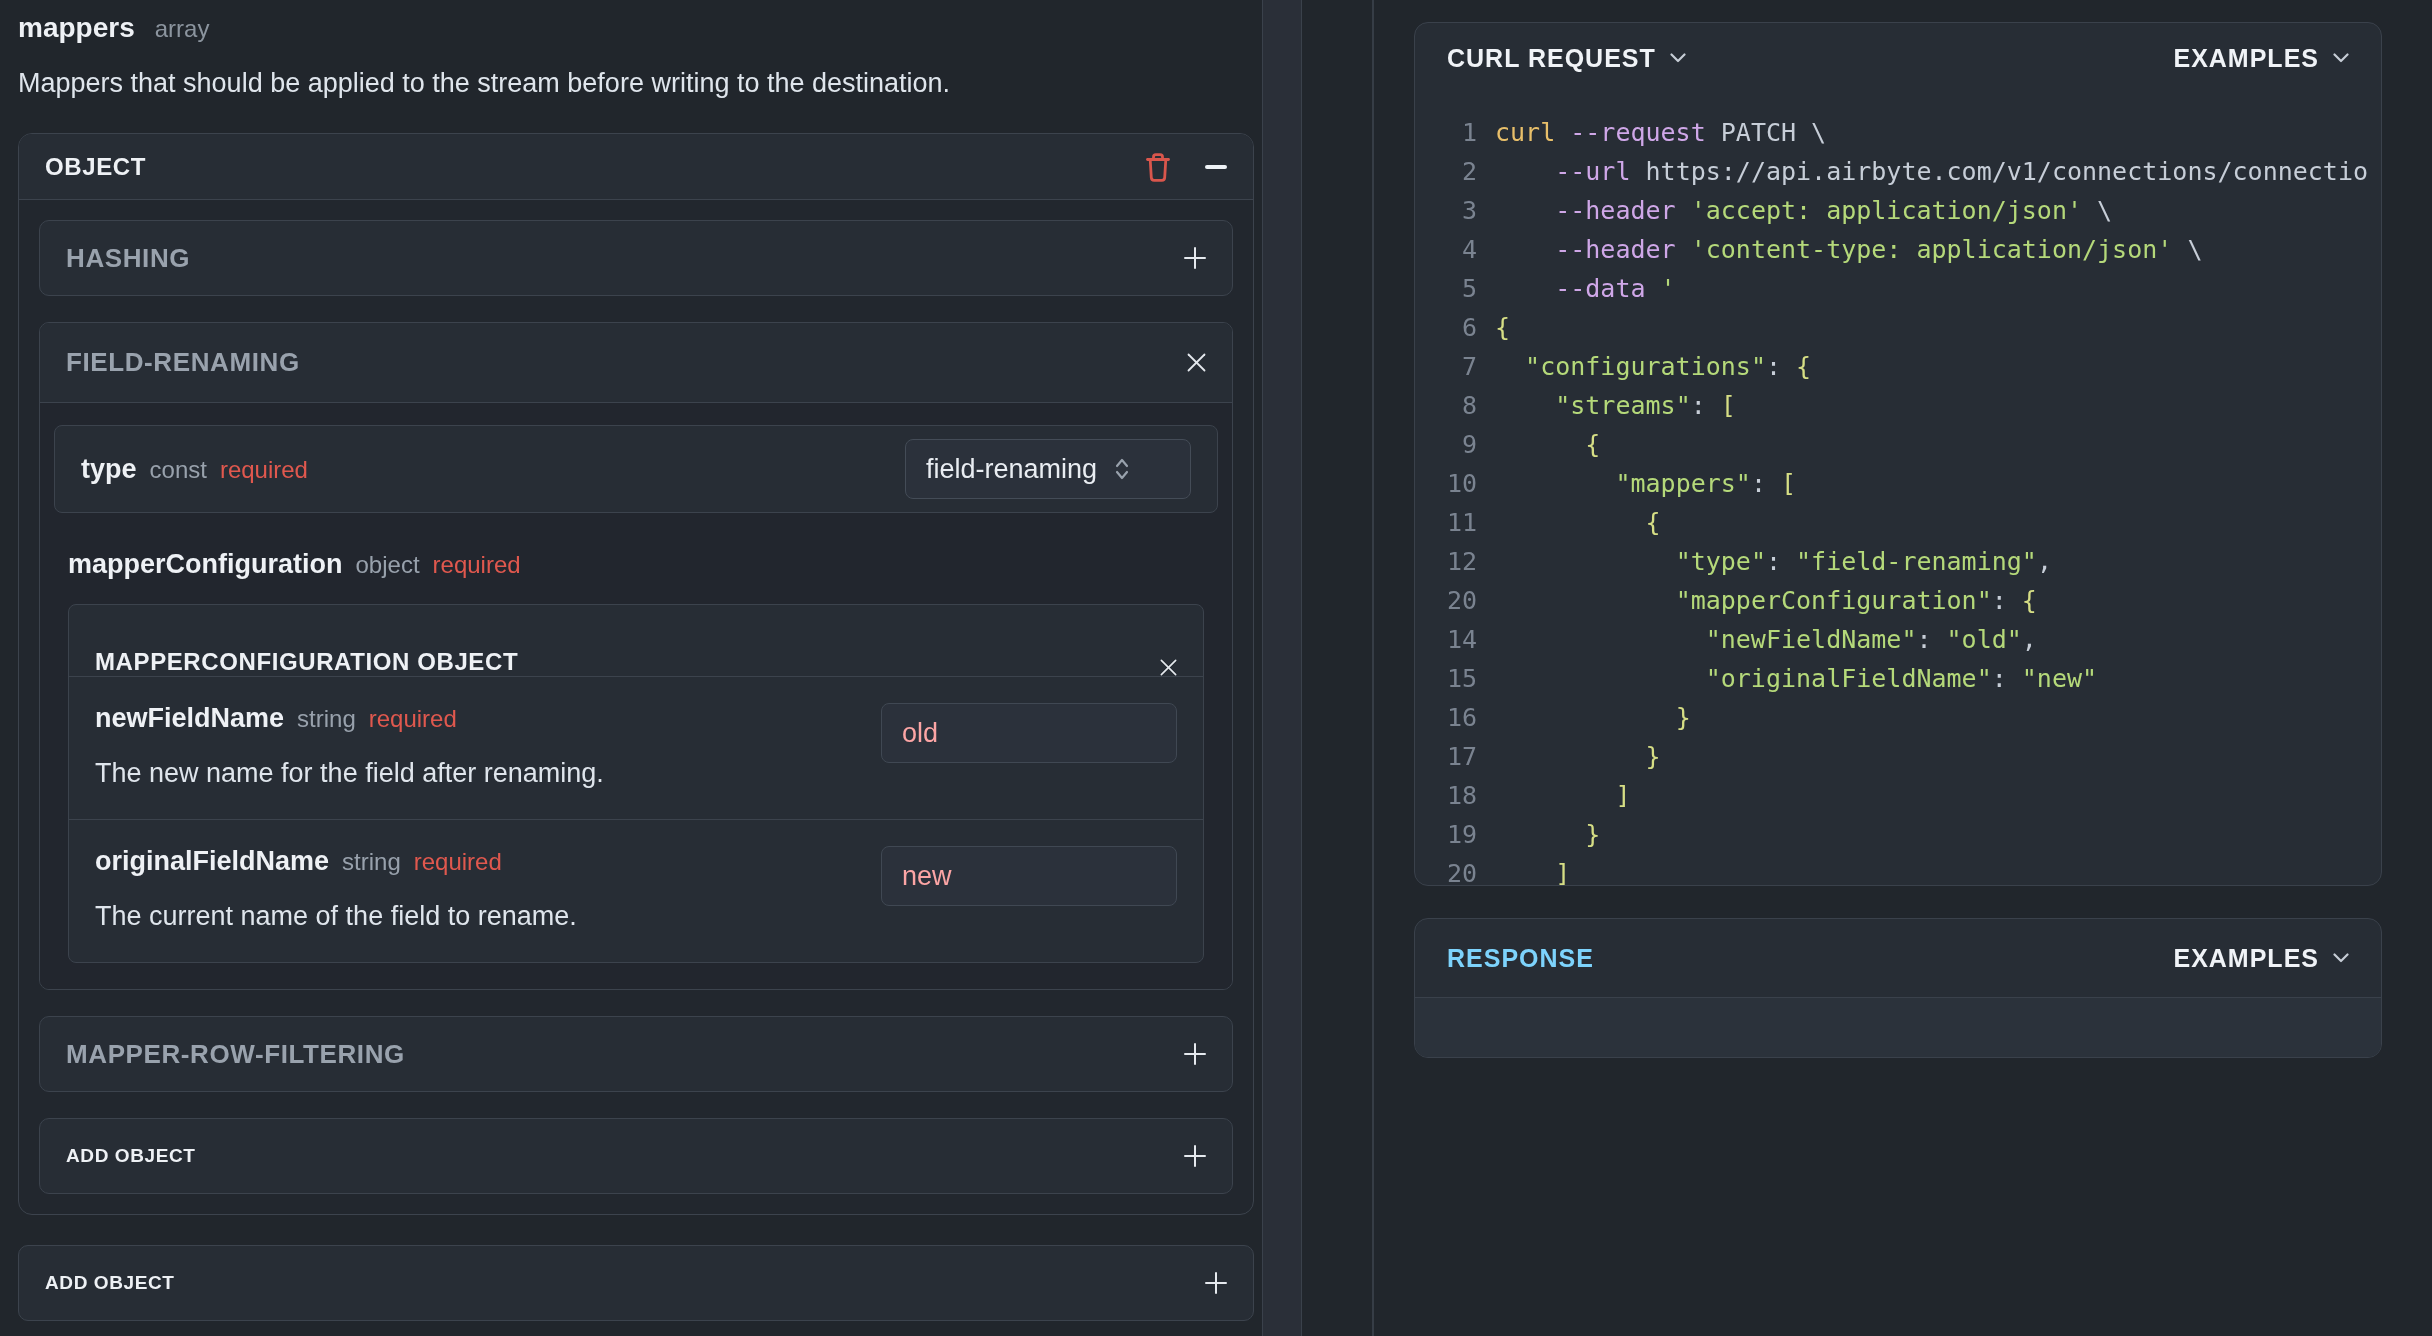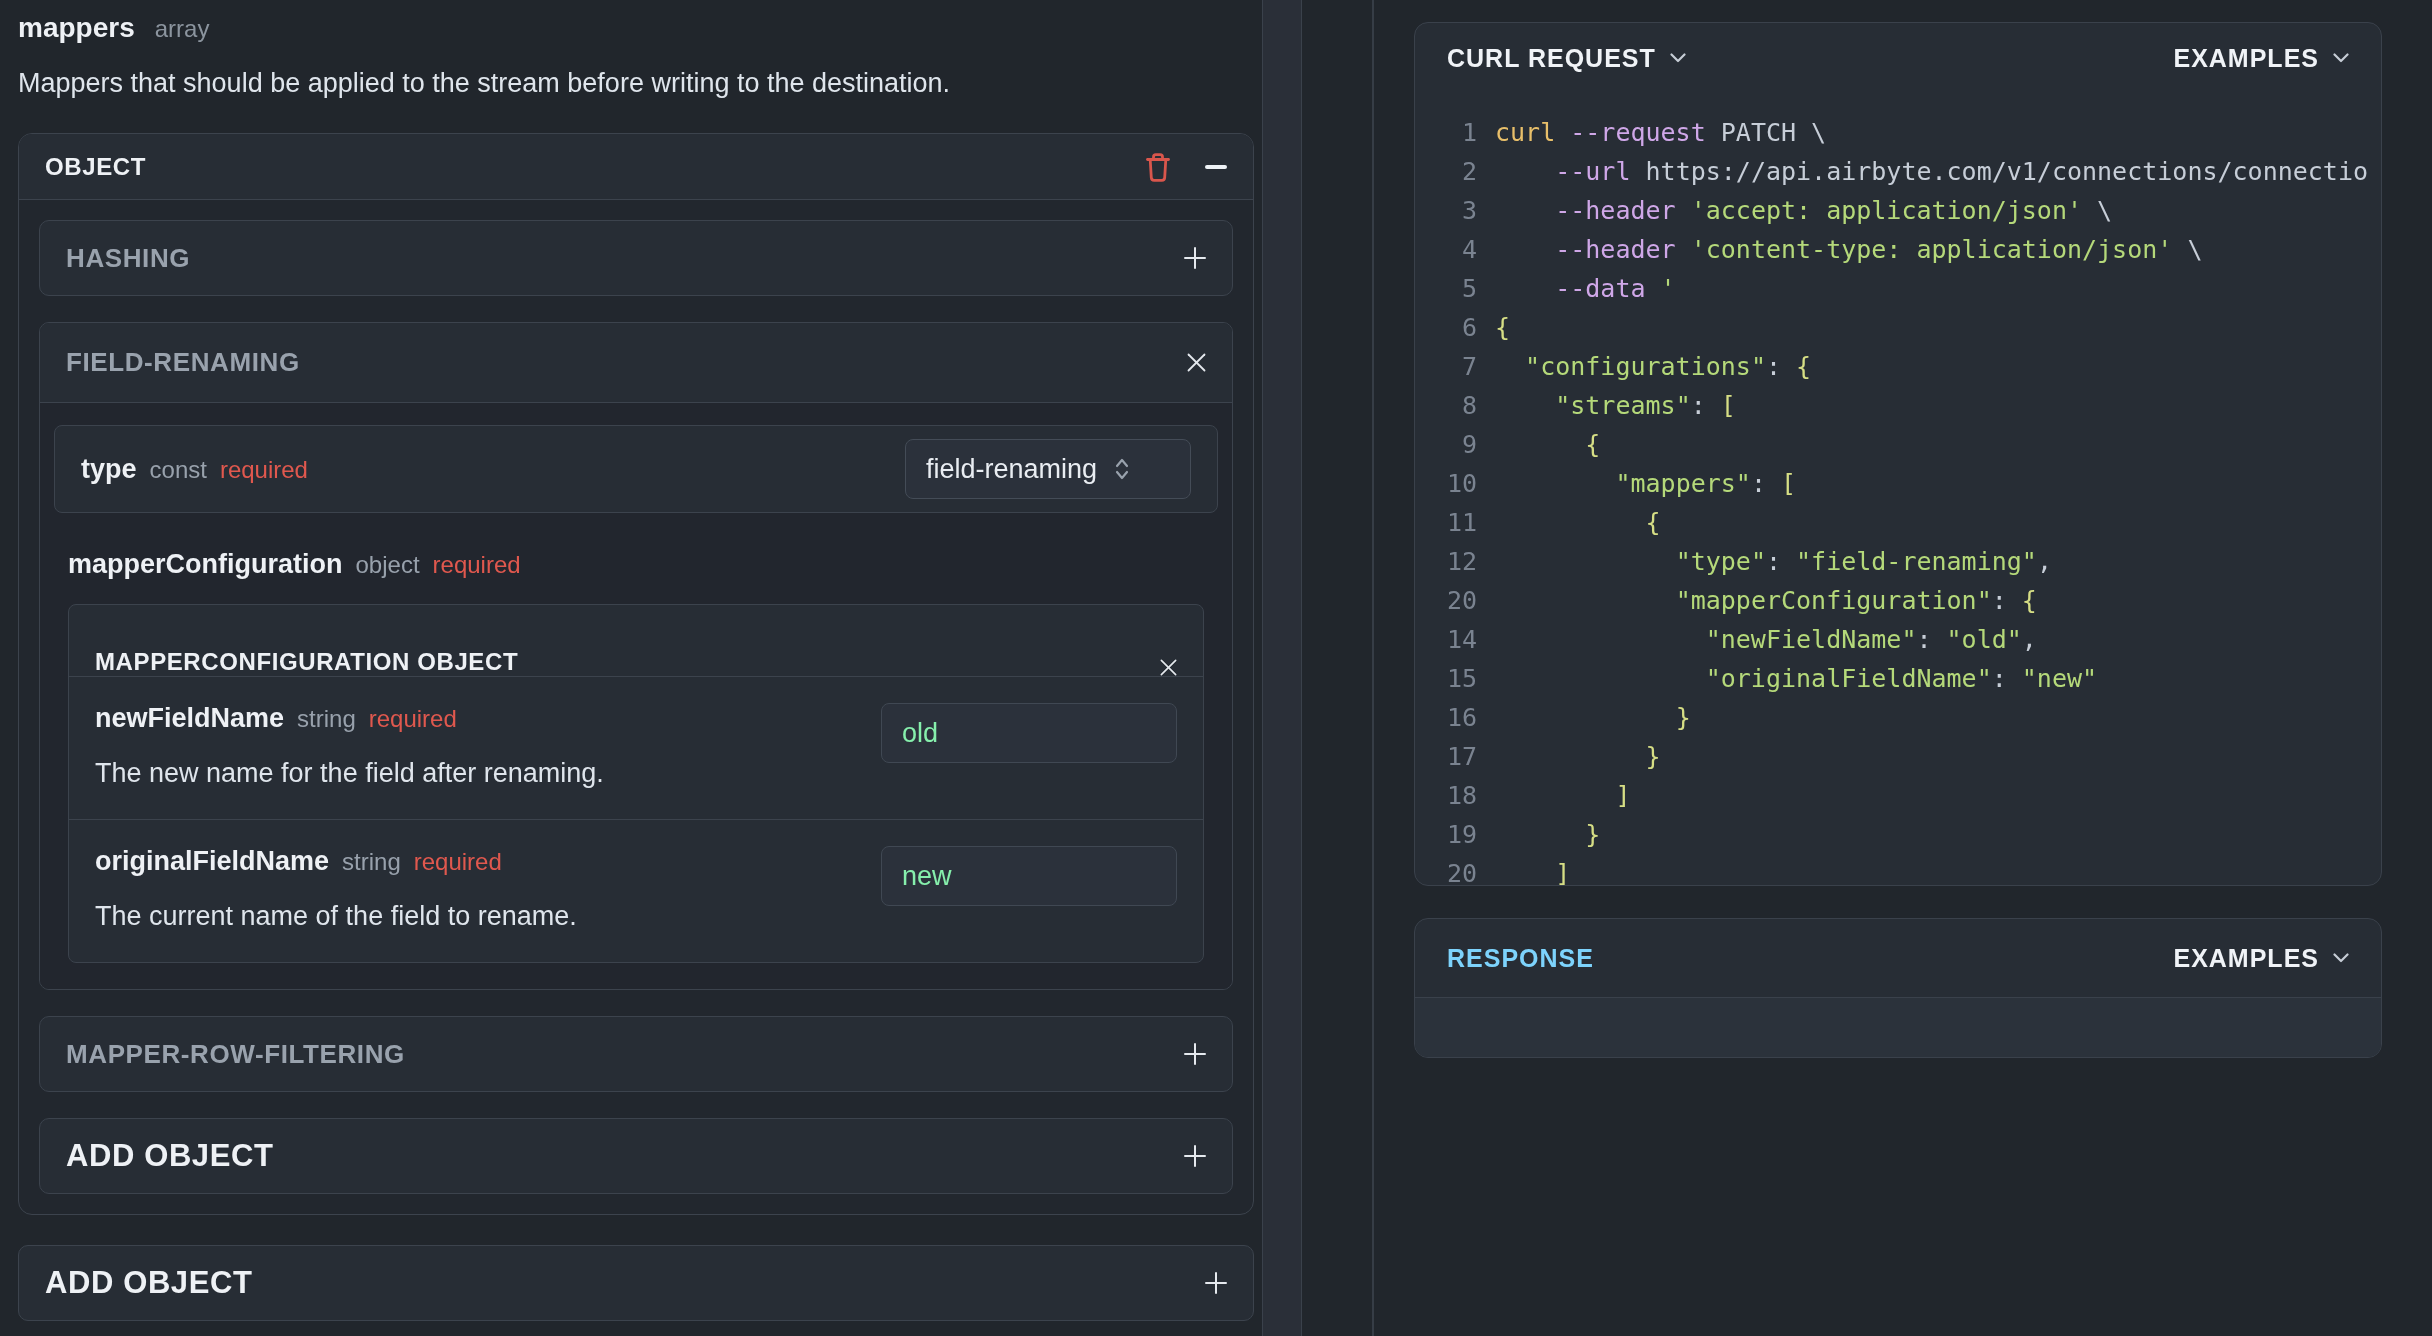--- a/index.html
+++ b/index.html
@@ -25,21 +25,21 @@
   }
   .object-title { font-size:24px; font-weight:bold; letter-spacing:.6px; color:#eef1f5; }
   .head-actions { margin-left:auto; display:flex; align-items:center; gap:32px; }
   .icon-btn { background:none; border:none; cursor:pointer; display:flex; align-items:center; padding:0; }
   .object-body { padding:20px; }
   .collapse-box {
     border:1.5px solid #3c434d; border-radius:10px; background:#272d35;
     height:76px; display:flex; align-items:center; padding:0 26px;
   }
   .collapse-label { font-size:26px; font-weight:bold; letter-spacing:.6px; color:#99a2ad; }
-  .collapse-label.bright { color:#eef1f5; font-size:31px; }
+  .collapse-label.bright { color:#eef1f5; font-size:19px; }
   .box-action { margin-left:auto; background:none; border:none; cursor:pointer; display:flex; align-items:center; padding:0; }
   .mt26 { margin-top:26px; }
   
   .fr-card { margin-top:26px; border:1.5px solid #3c434d; border-radius:10px; overflow:hidden; }
   .fr-head {
     height:80px; display:flex; align-items:center; padding:0 26px;
     background:#272d35; border-bottom:1.5px solid #3c434d;
   }
   .fr-body { background:#22262e; padding:22px 14px 26px 14px; }
   .type-box {
@@ -64,21 +64,21 @@
     border-bottom:1.5px solid #3c434d;
   }
   .mc-title { font-size:24px; font-weight:bold; letter-spacing:.6px; color:#eef1f5; }
   .mc-row { display:flex; align-items:flex-start; padding:26px 26px 30px 26px; }
   .mc-row + .mc-row { border-top:1.5px solid #3c434d; }
   .mc-row .info { flex:1; }
   .mc-desc { margin-top:24px; font-size:27px; color:#dfe5ec; }
   .text-input {
     width:296px; height:60px; margin-left:20px; flex-shrink:0;
     background:#2b313b; border:1.5px solid #404853; border-radius:8px;
-    color:#86efac; font-size:27px; padding:0 20px;
+    color:#fca5a5; font-size:27px; padding:0 20px;
     font-family:"Liberation Sans", sans-serif; outline:none;
   }
   .outer-add { margin-top:30px; height:76px; }
   
   .scroll-gutter {
     position:absolute; left:1262px; top:0; width:40px; height:1336px;
     background:#2a2f38; border-left:1px solid #3a414b; border-right:1px solid #3a414b;
   }
   .col-divider { position:absolute; left:1372px; top:0; width:2px; height:1336px; background:#363d46; }
   

